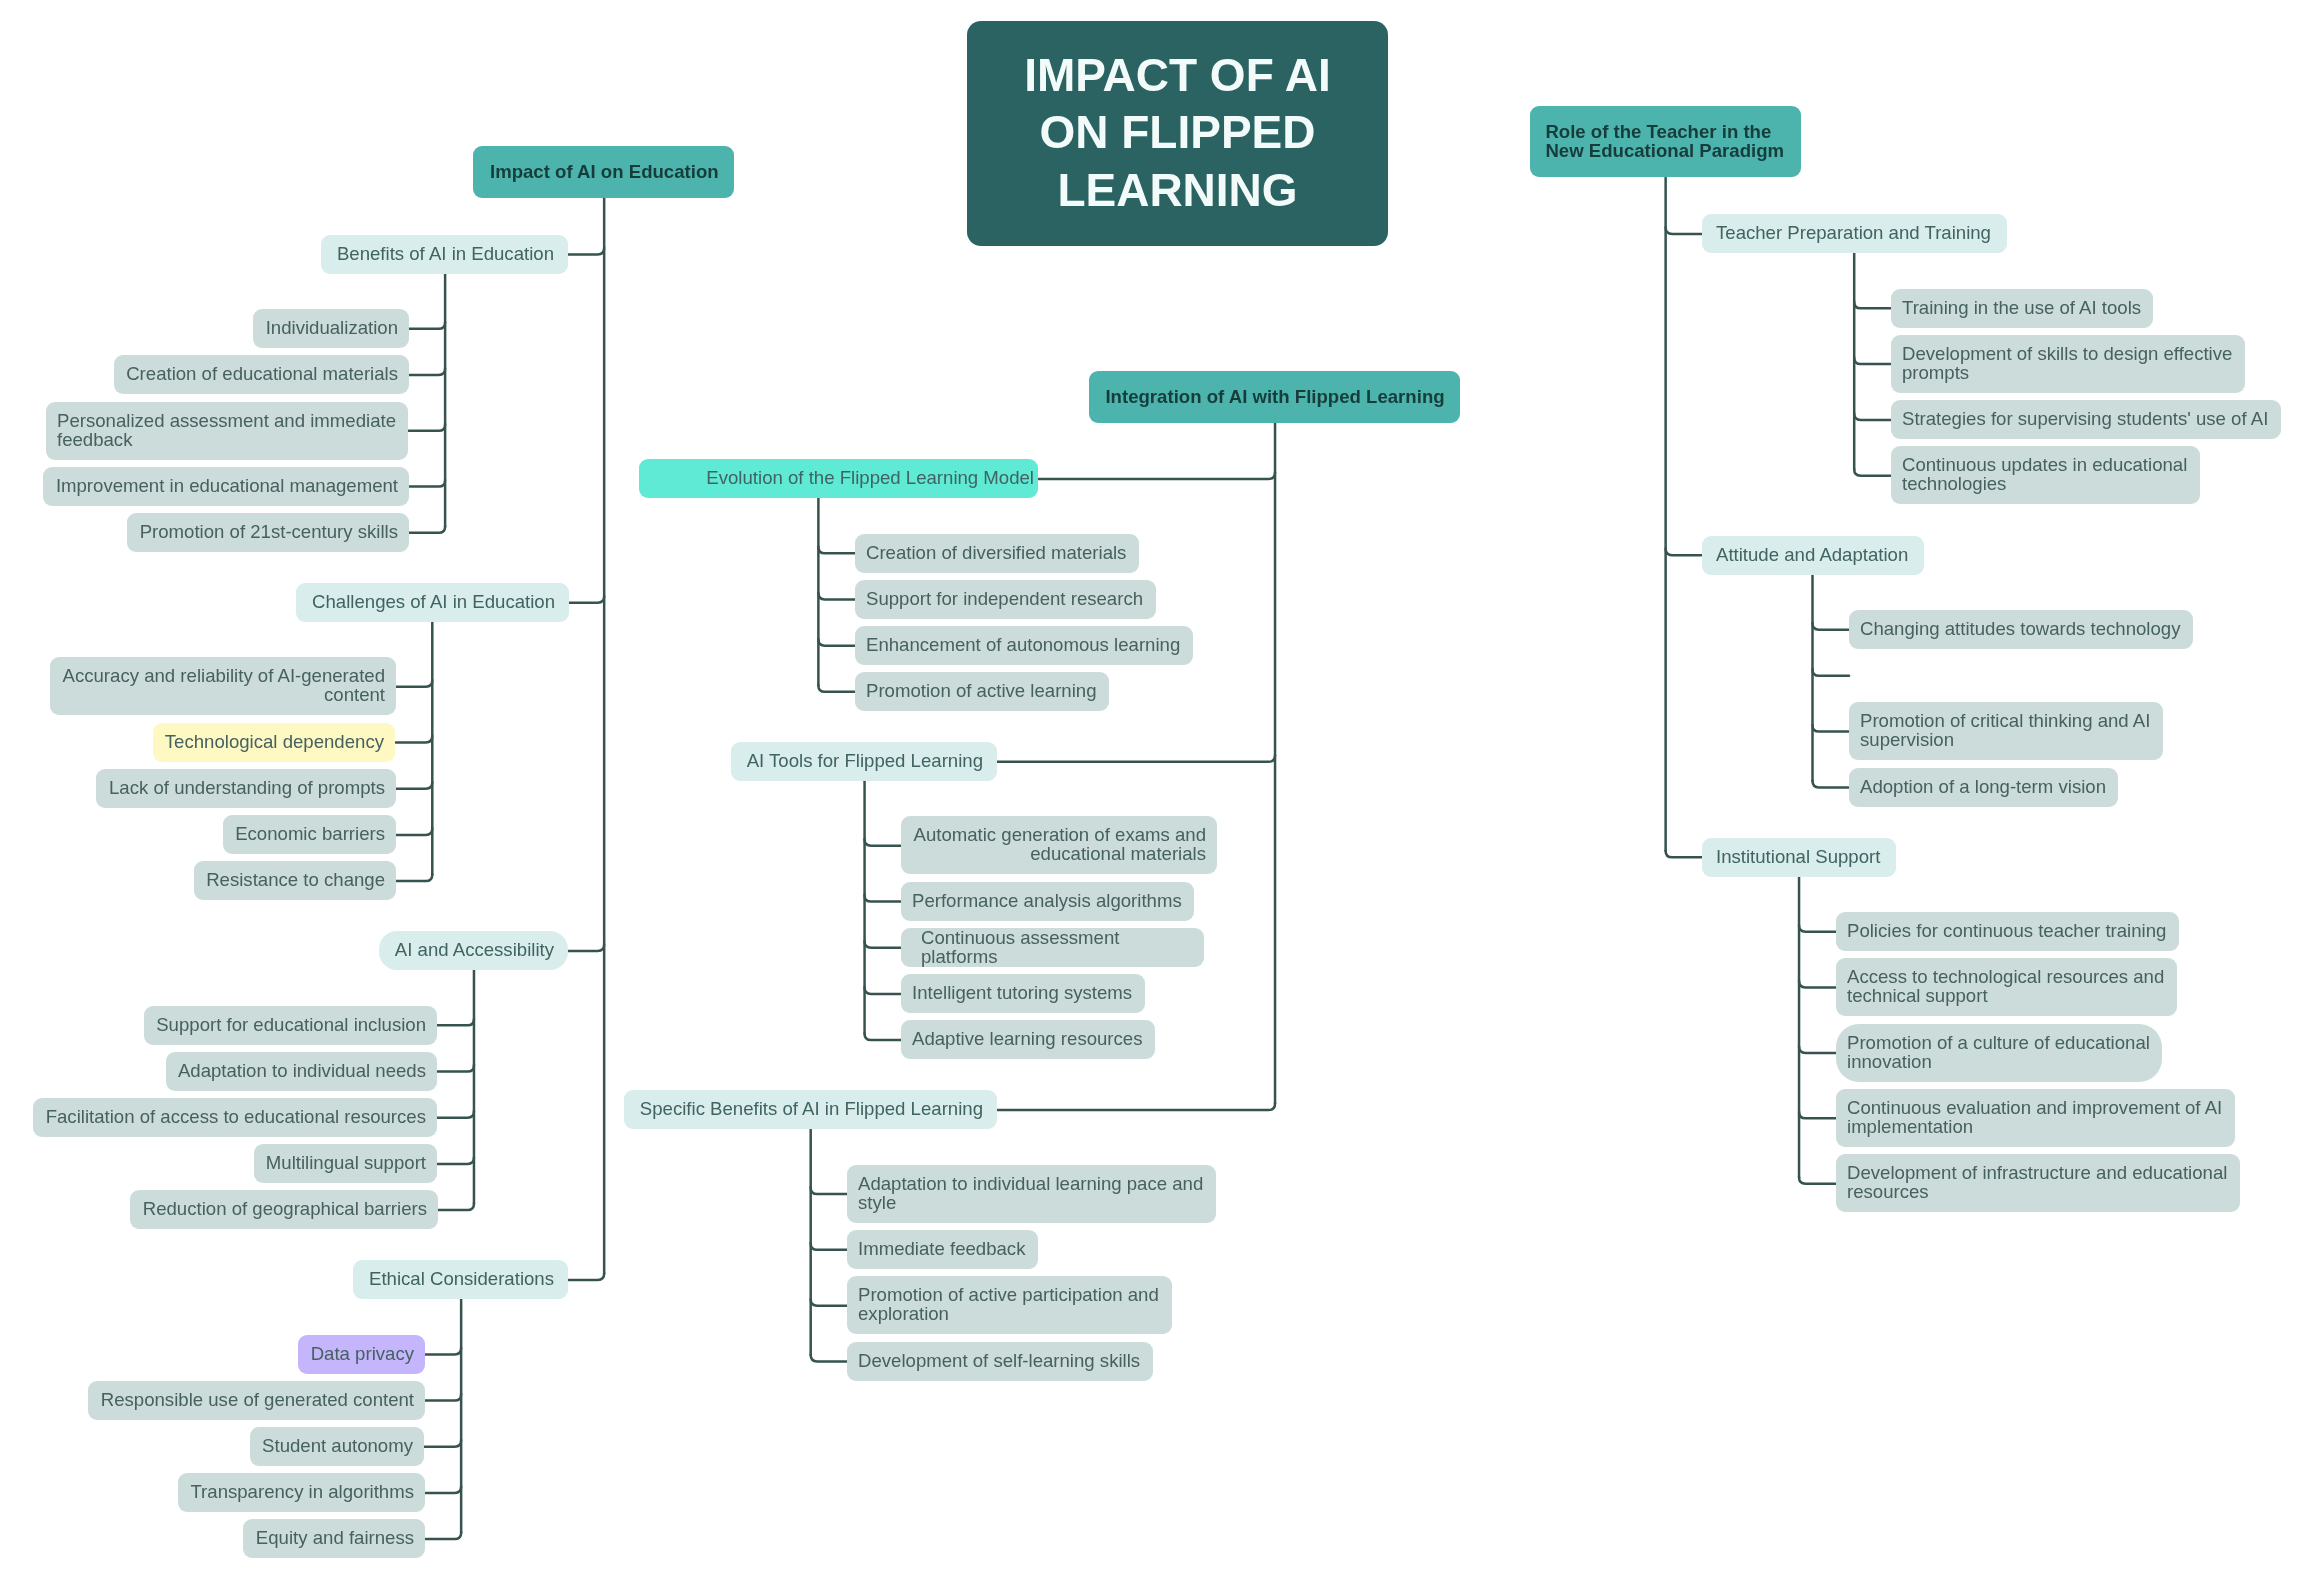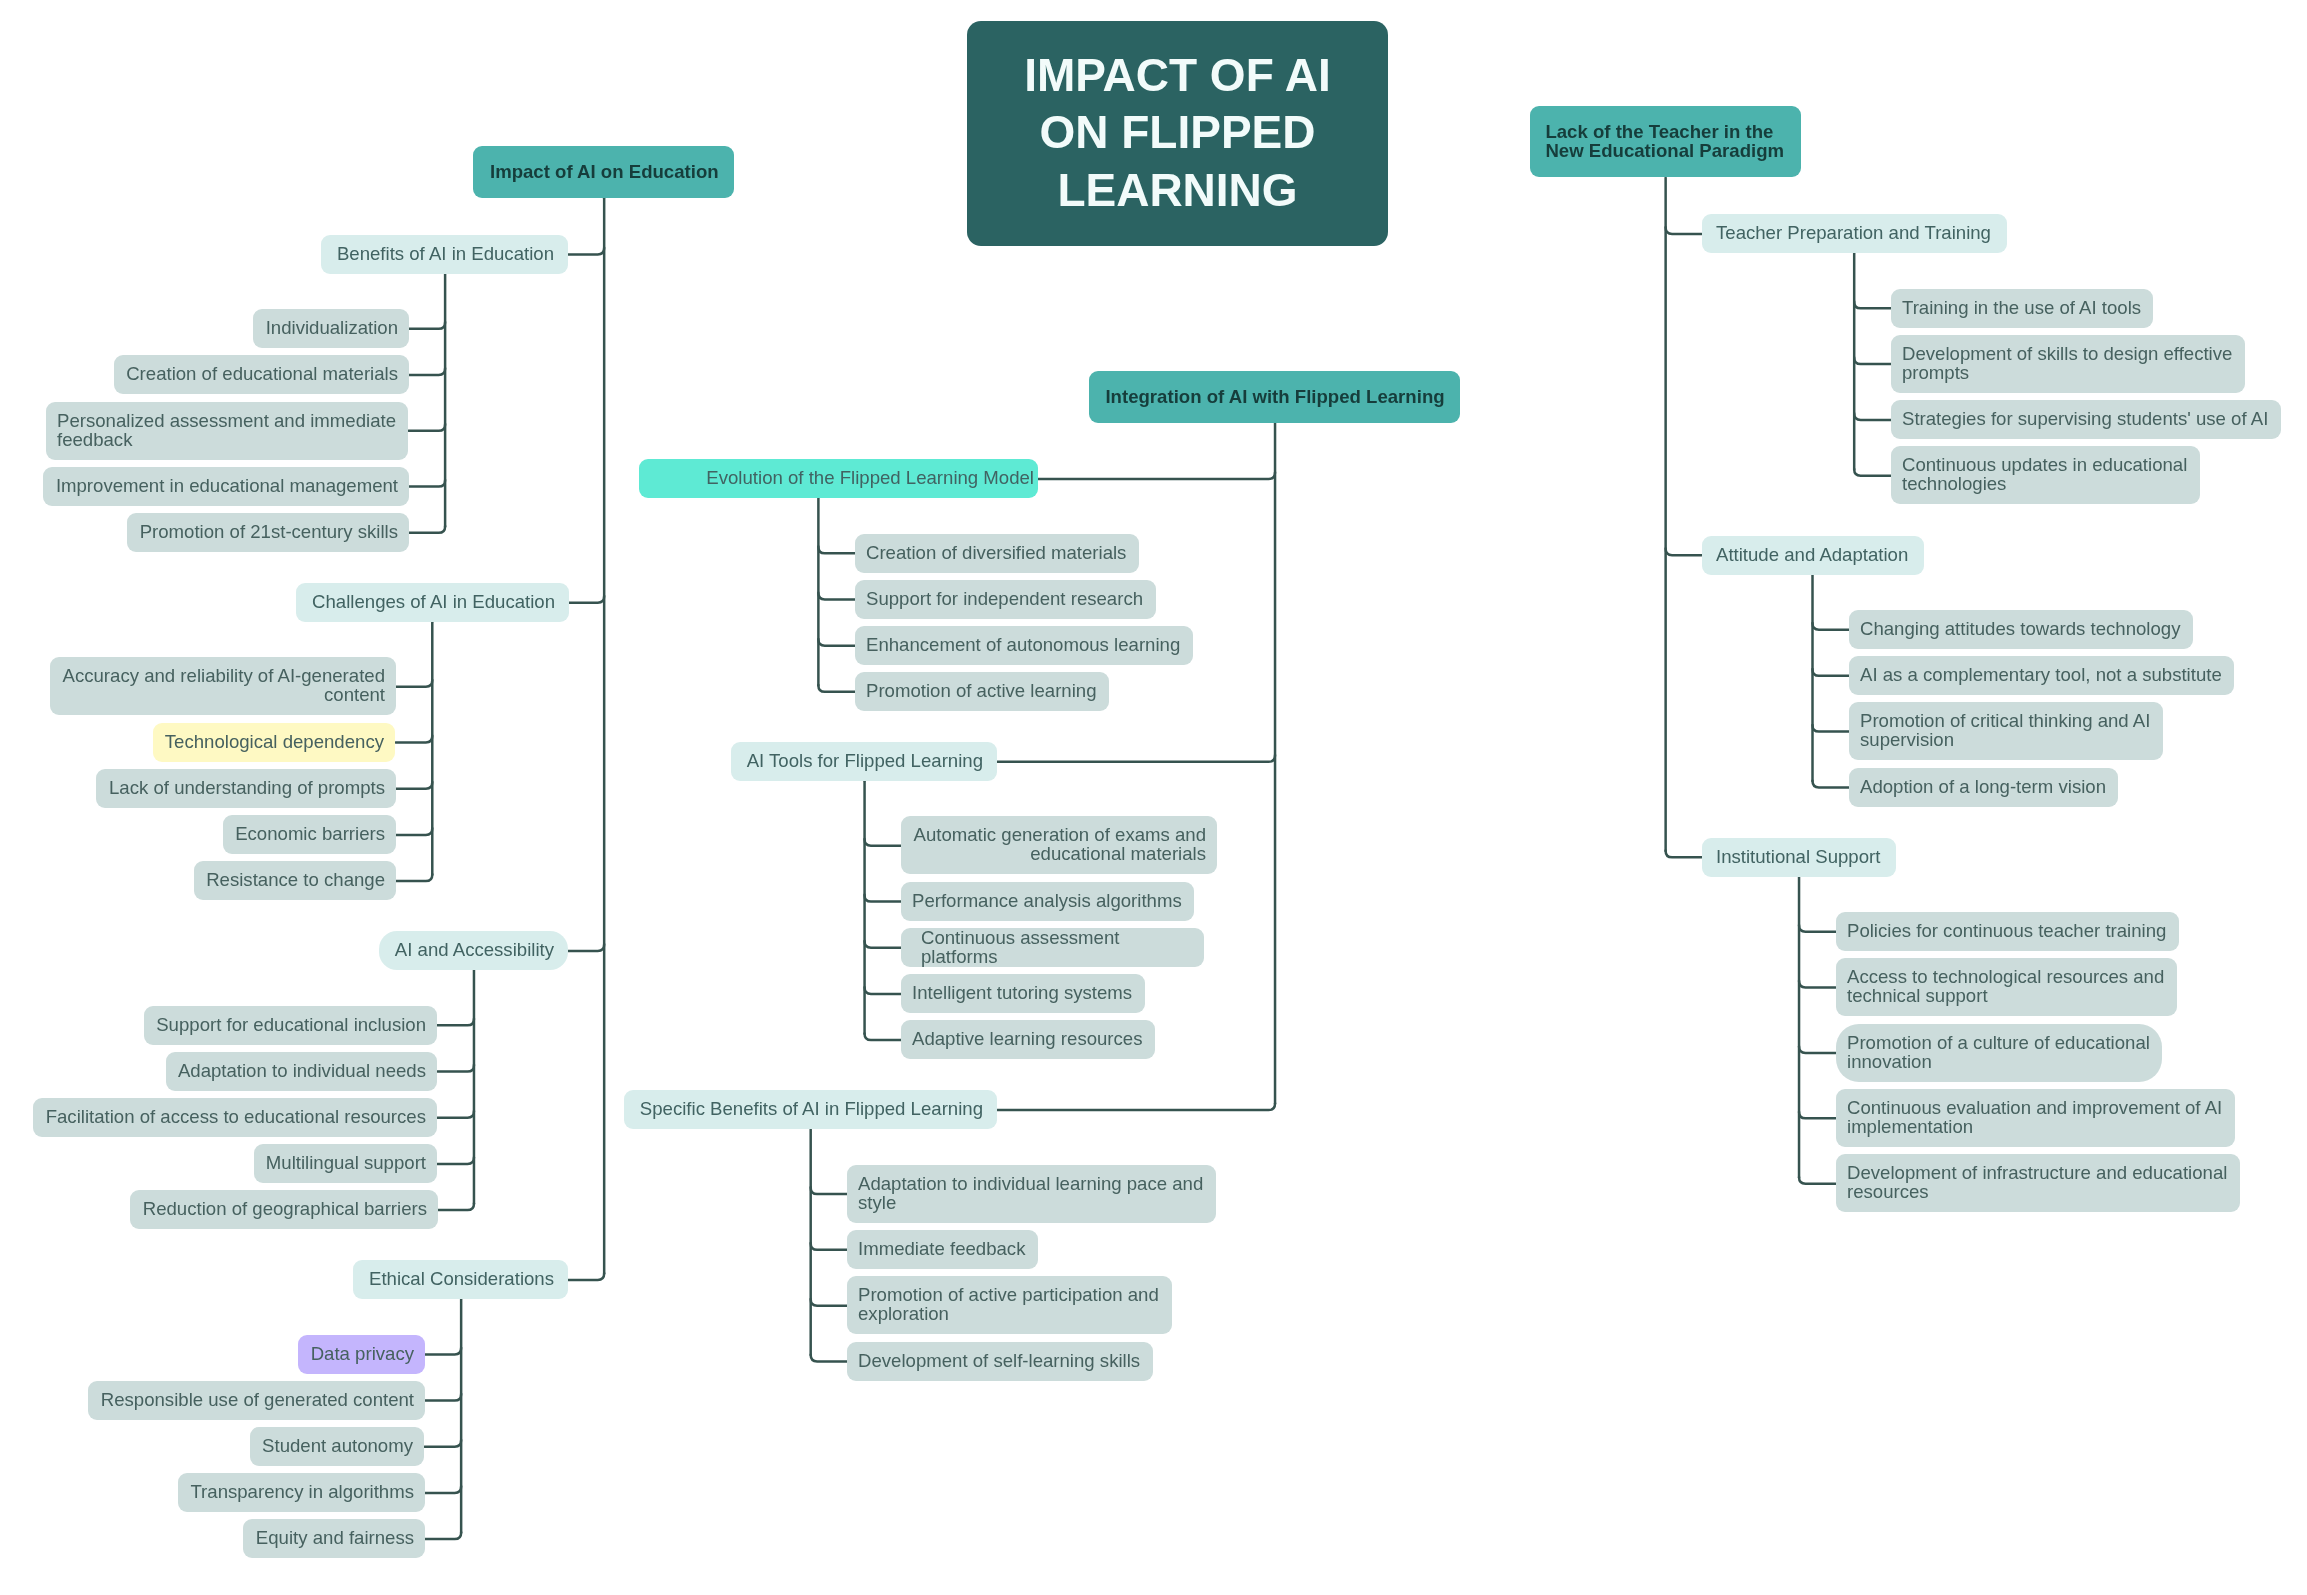--- a/index.html
+++ b/index.html
@@ -216,21 +216,21 @@
     <div class="node lv3 ta-l" style="left: 847px; top: 1230px; width: 191px; height: 39px; padding: 10px 11px; font-size: 18.6px; line-height: 1.02; letter-spacing: 0px; background: rgb(204, 220, 219); color: rgb(70, 97, 95);">
       <span>Immediate feedback</span>
     </div>
     <div class="node lv3 ta-l" style="left: 847px; top: 1276px; width: 325px; height: 58px; padding: 10px 11px; font-size: 18.6px; line-height: 1.02; letter-spacing: 0px; background: rgb(204, 220, 219); color: rgb(70, 97, 95);">
       <span>Promotion of active participation and exploration</span>
     </div>
     <div class="node lv3 ta-l" style="left: 847px; top: 1342px; width: 306px; height: 39px; padding: 10px 11px; font-size: 18.6px; line-height: 1.02; letter-spacing: 0px; background: rgb(204, 220, 219); color: rgb(70, 97, 95);">
       <span>Development of self-learning skills</span>
     </div>
     <div class="node lv1 ta-l" style="left: 1530px; top: 106px; width: 271px; height: 71px; padding: 16.5px 15.4px; font-size: 18.6px; line-height: 1.02; letter-spacing: 0px; background: rgb(76, 179, 173); color: rgb(22, 61, 59);">
-      <span>Lack of the Teacher in the New Educational Paradigm</span>
+      <span>Role of the Teacher in the New Educational Paradigm</span>
     </div>
     <div class="node lv2 ta-l" style="left: 1702px; top: 214px; width: 305px; height: 39px; padding: 10px 14px; font-size: 18.6px; line-height: 1.02; letter-spacing: 0px; background: rgb(216, 237, 236); color: rgb(65, 99, 98);">
       <span>Teacher Preparation and Training</span>
     </div>
     <div class="node lv3 ta-l" style="left: 1891px; top: 289px; width: 262px; height: 39px; padding: 10px 11px; font-size: 18.6px; line-height: 1.02; letter-spacing: 0px; background: rgb(204, 220, 219); color: rgb(70, 97, 95);">
       <span>Training in the use of AI tools</span>
     </div>
     <div class="node lv3 ta-l" style="left: 1891px; top: 335px; width: 354px; height: 58px; padding: 10px 11px; font-size: 18.6px; line-height: 1.02; letter-spacing: 0px; background: rgb(204, 220, 219); color: rgb(70, 97, 95);">
       <span>Development of skills to design effective prompts</span>
     </div>
@@ -238,23 +238,20 @@
       <span>Strategies for supervising students' use of AI</span>
     </div>
     <div class="node lv3 ta-l" style="left: 1891px; top: 446px; width: 309px; height: 58px; padding: 10px 11px; font-size: 18.6px; line-height: 1.02; letter-spacing: 0px; background: rgb(204, 220, 219); color: rgb(70, 97, 95);">
       <span>Continuous updates in educational technologies</span>
     </div>
     <div class="node lv2 ta-l" style="left: 1702px; top: 536px; width: 222px; height: 39px; padding: 10px 14px; font-size: 18.6px; line-height: 1.02; letter-spacing: 0px; background: rgb(216, 237, 236); color: rgb(65, 99, 98);">
       <span>Attitude and Adaptation</span>
     </div>
     <div class="node lv3 ta-l" style="left: 1849px; top: 610px; width: 344px; height: 39px; padding: 10px 11px; font-size: 18.6px; line-height: 1.02; letter-spacing: 0px; background: rgb(204, 220, 219); color: rgb(70, 97, 95);">
       <span>Changing attitudes towards technology</span>
-    </div>
-    <div class="node lv3 ta-l" style="left: 1849px; top: 656px; width: 385px; height: 39px; padding: 10px 11px; font-size: 18.6px; line-height: 1.02; letter-spacing: 0px; background: rgb(204, 220, 219); color: rgb(70, 97, 95);">
-      <span>AI as a complementary tool, not a substitute</span>
     </div>
     <div class="node lv3 ta-l" style="left: 1849px; top: 702px; width: 314px; height: 58px; padding: 10px 11px; font-size: 18.6px; line-height: 1.02; letter-spacing: 0px; background: rgb(204, 220, 219); color: rgb(70, 97, 95);">
       <span>Promotion of critical thinking and AI supervision</span>
     </div>
     <div class="node lv3 ta-l" style="left: 1849px; top: 768px; width: 269px; height: 39px; padding: 10px 11px; font-size: 18.6px; line-height: 1.02; letter-spacing: 0px; background: rgb(204, 220, 219); color: rgb(70, 97, 95);">
       <span>Adoption of a long-term vision</span>
     </div>
     <div class="node lv2 ta-l" style="left: 1702px; top: 838px; width: 194px; height: 39px; padding: 10px 14px; font-size: 18.6px; line-height: 1.02; letter-spacing: 0px; background: rgb(216, 237, 236); color: rgb(65, 99, 98);">
       <span>Institutional Support</span>
     </div>

